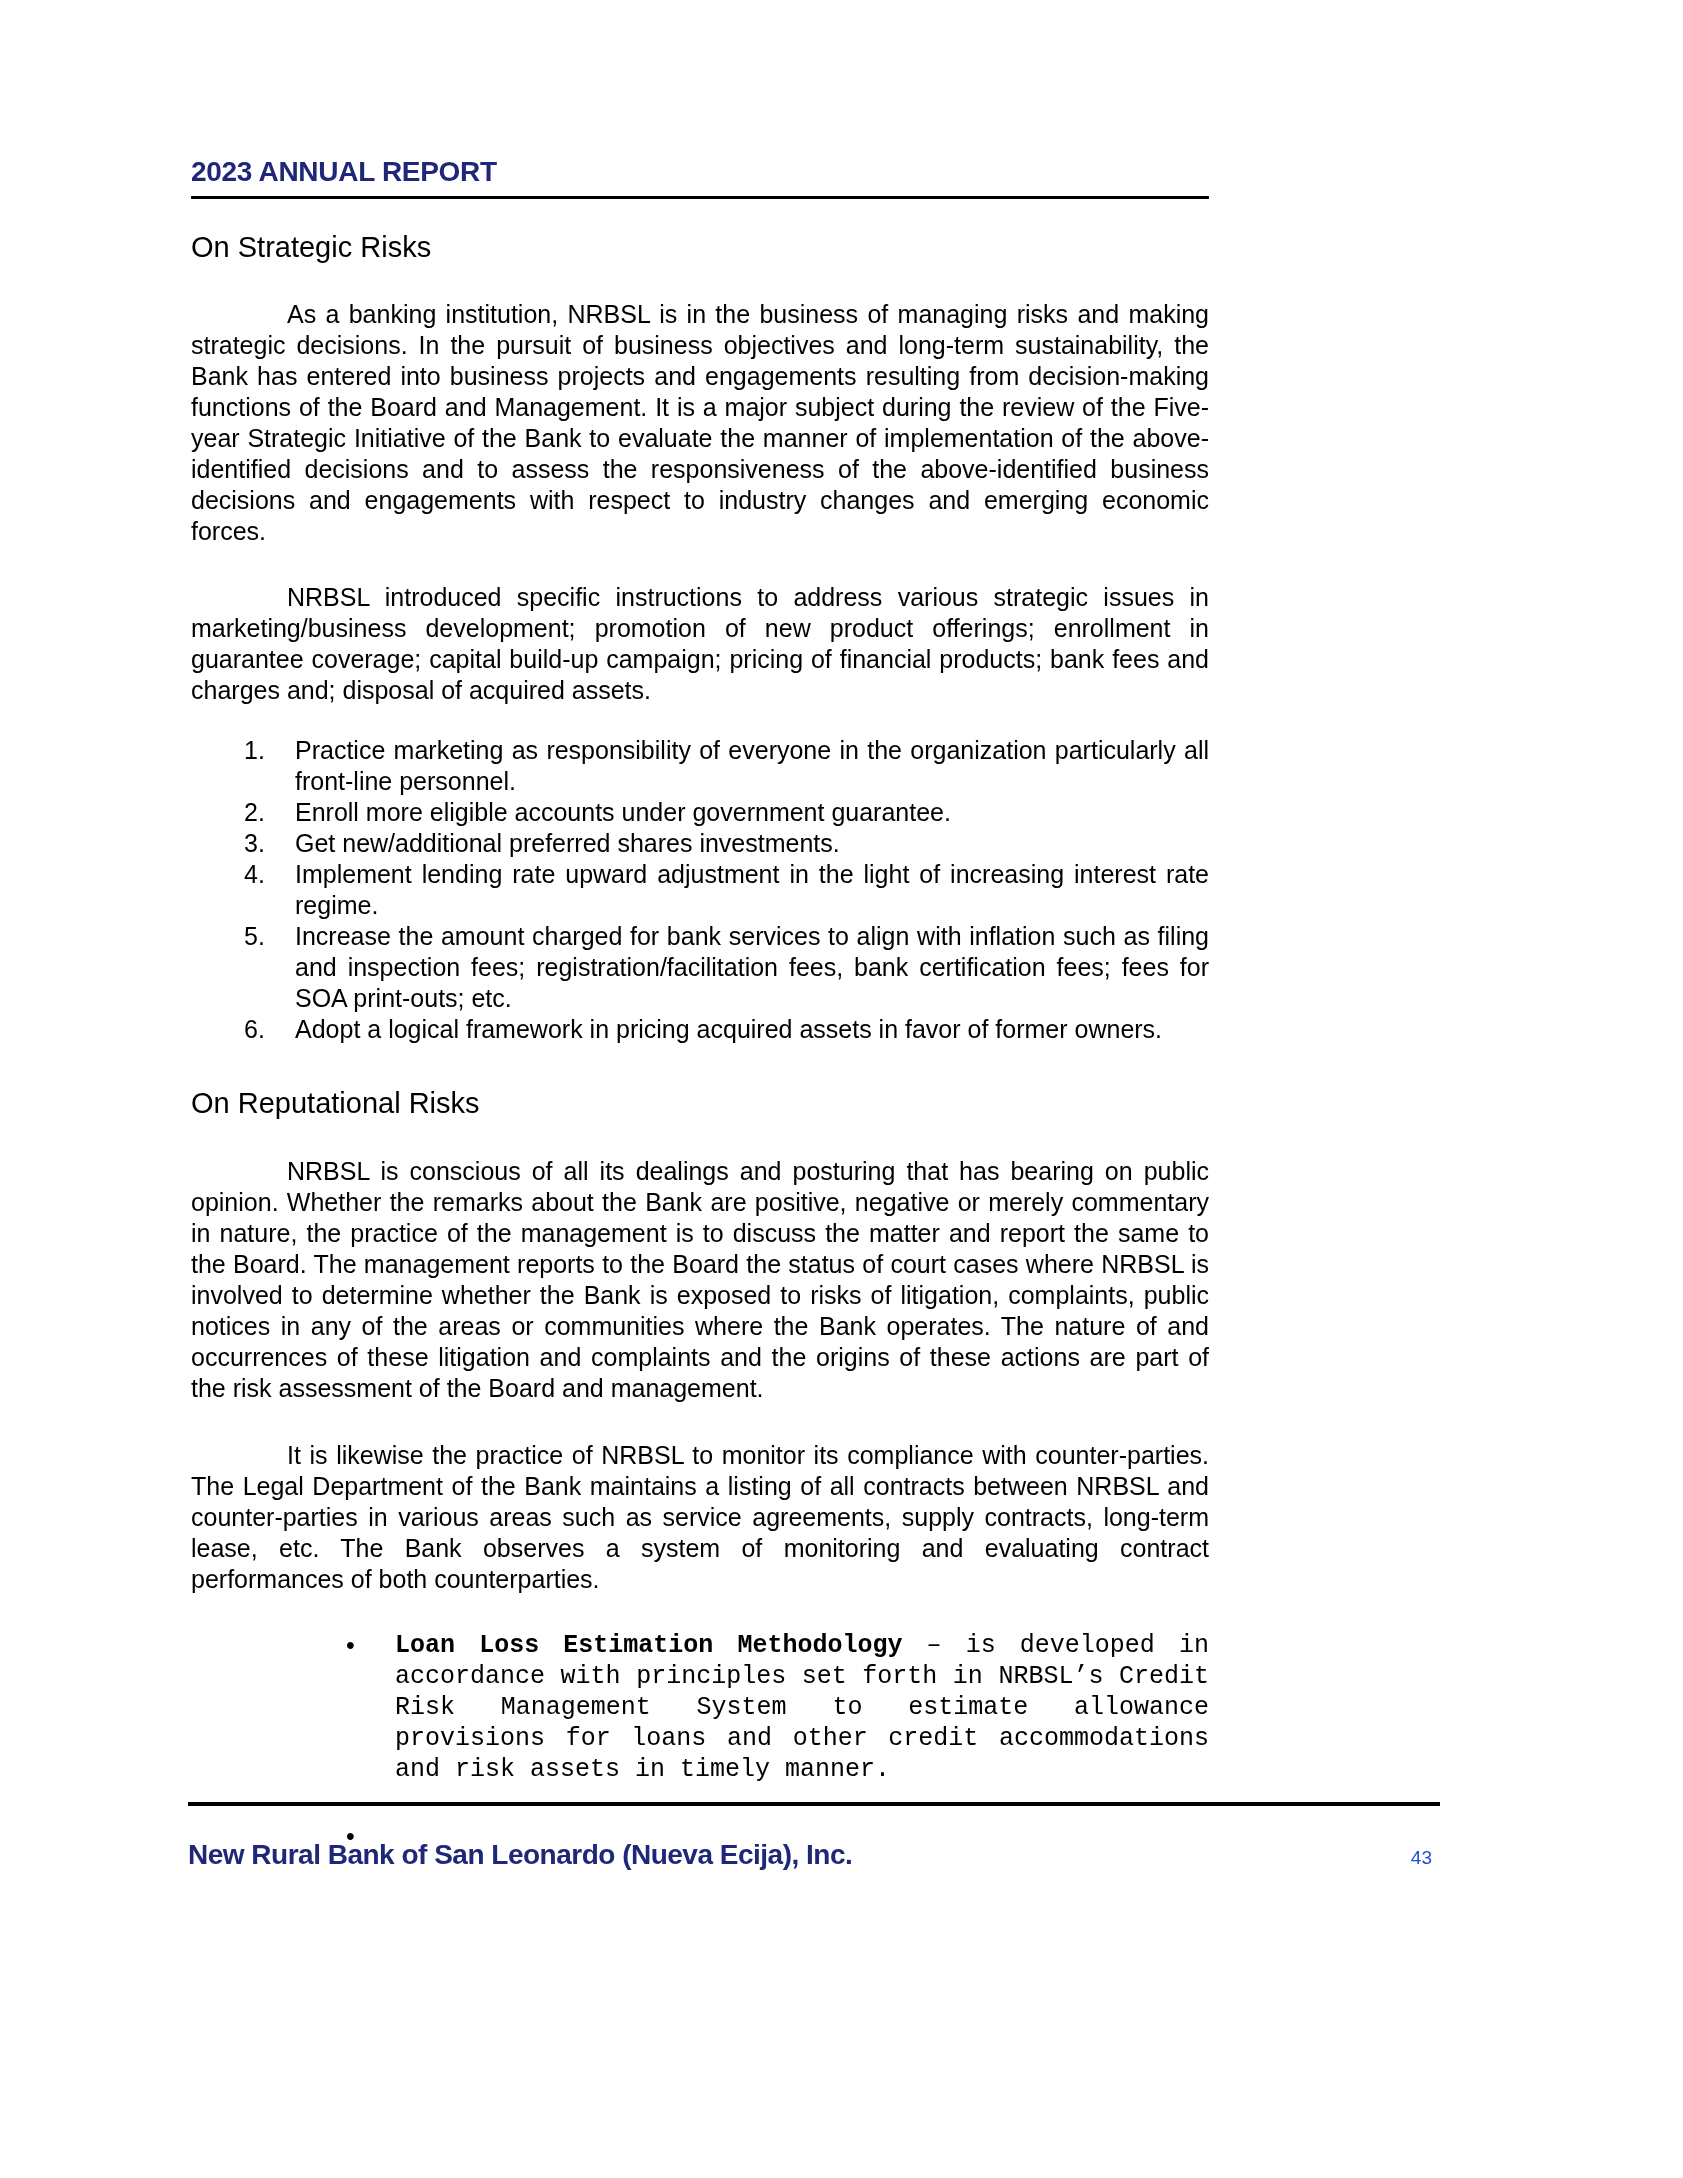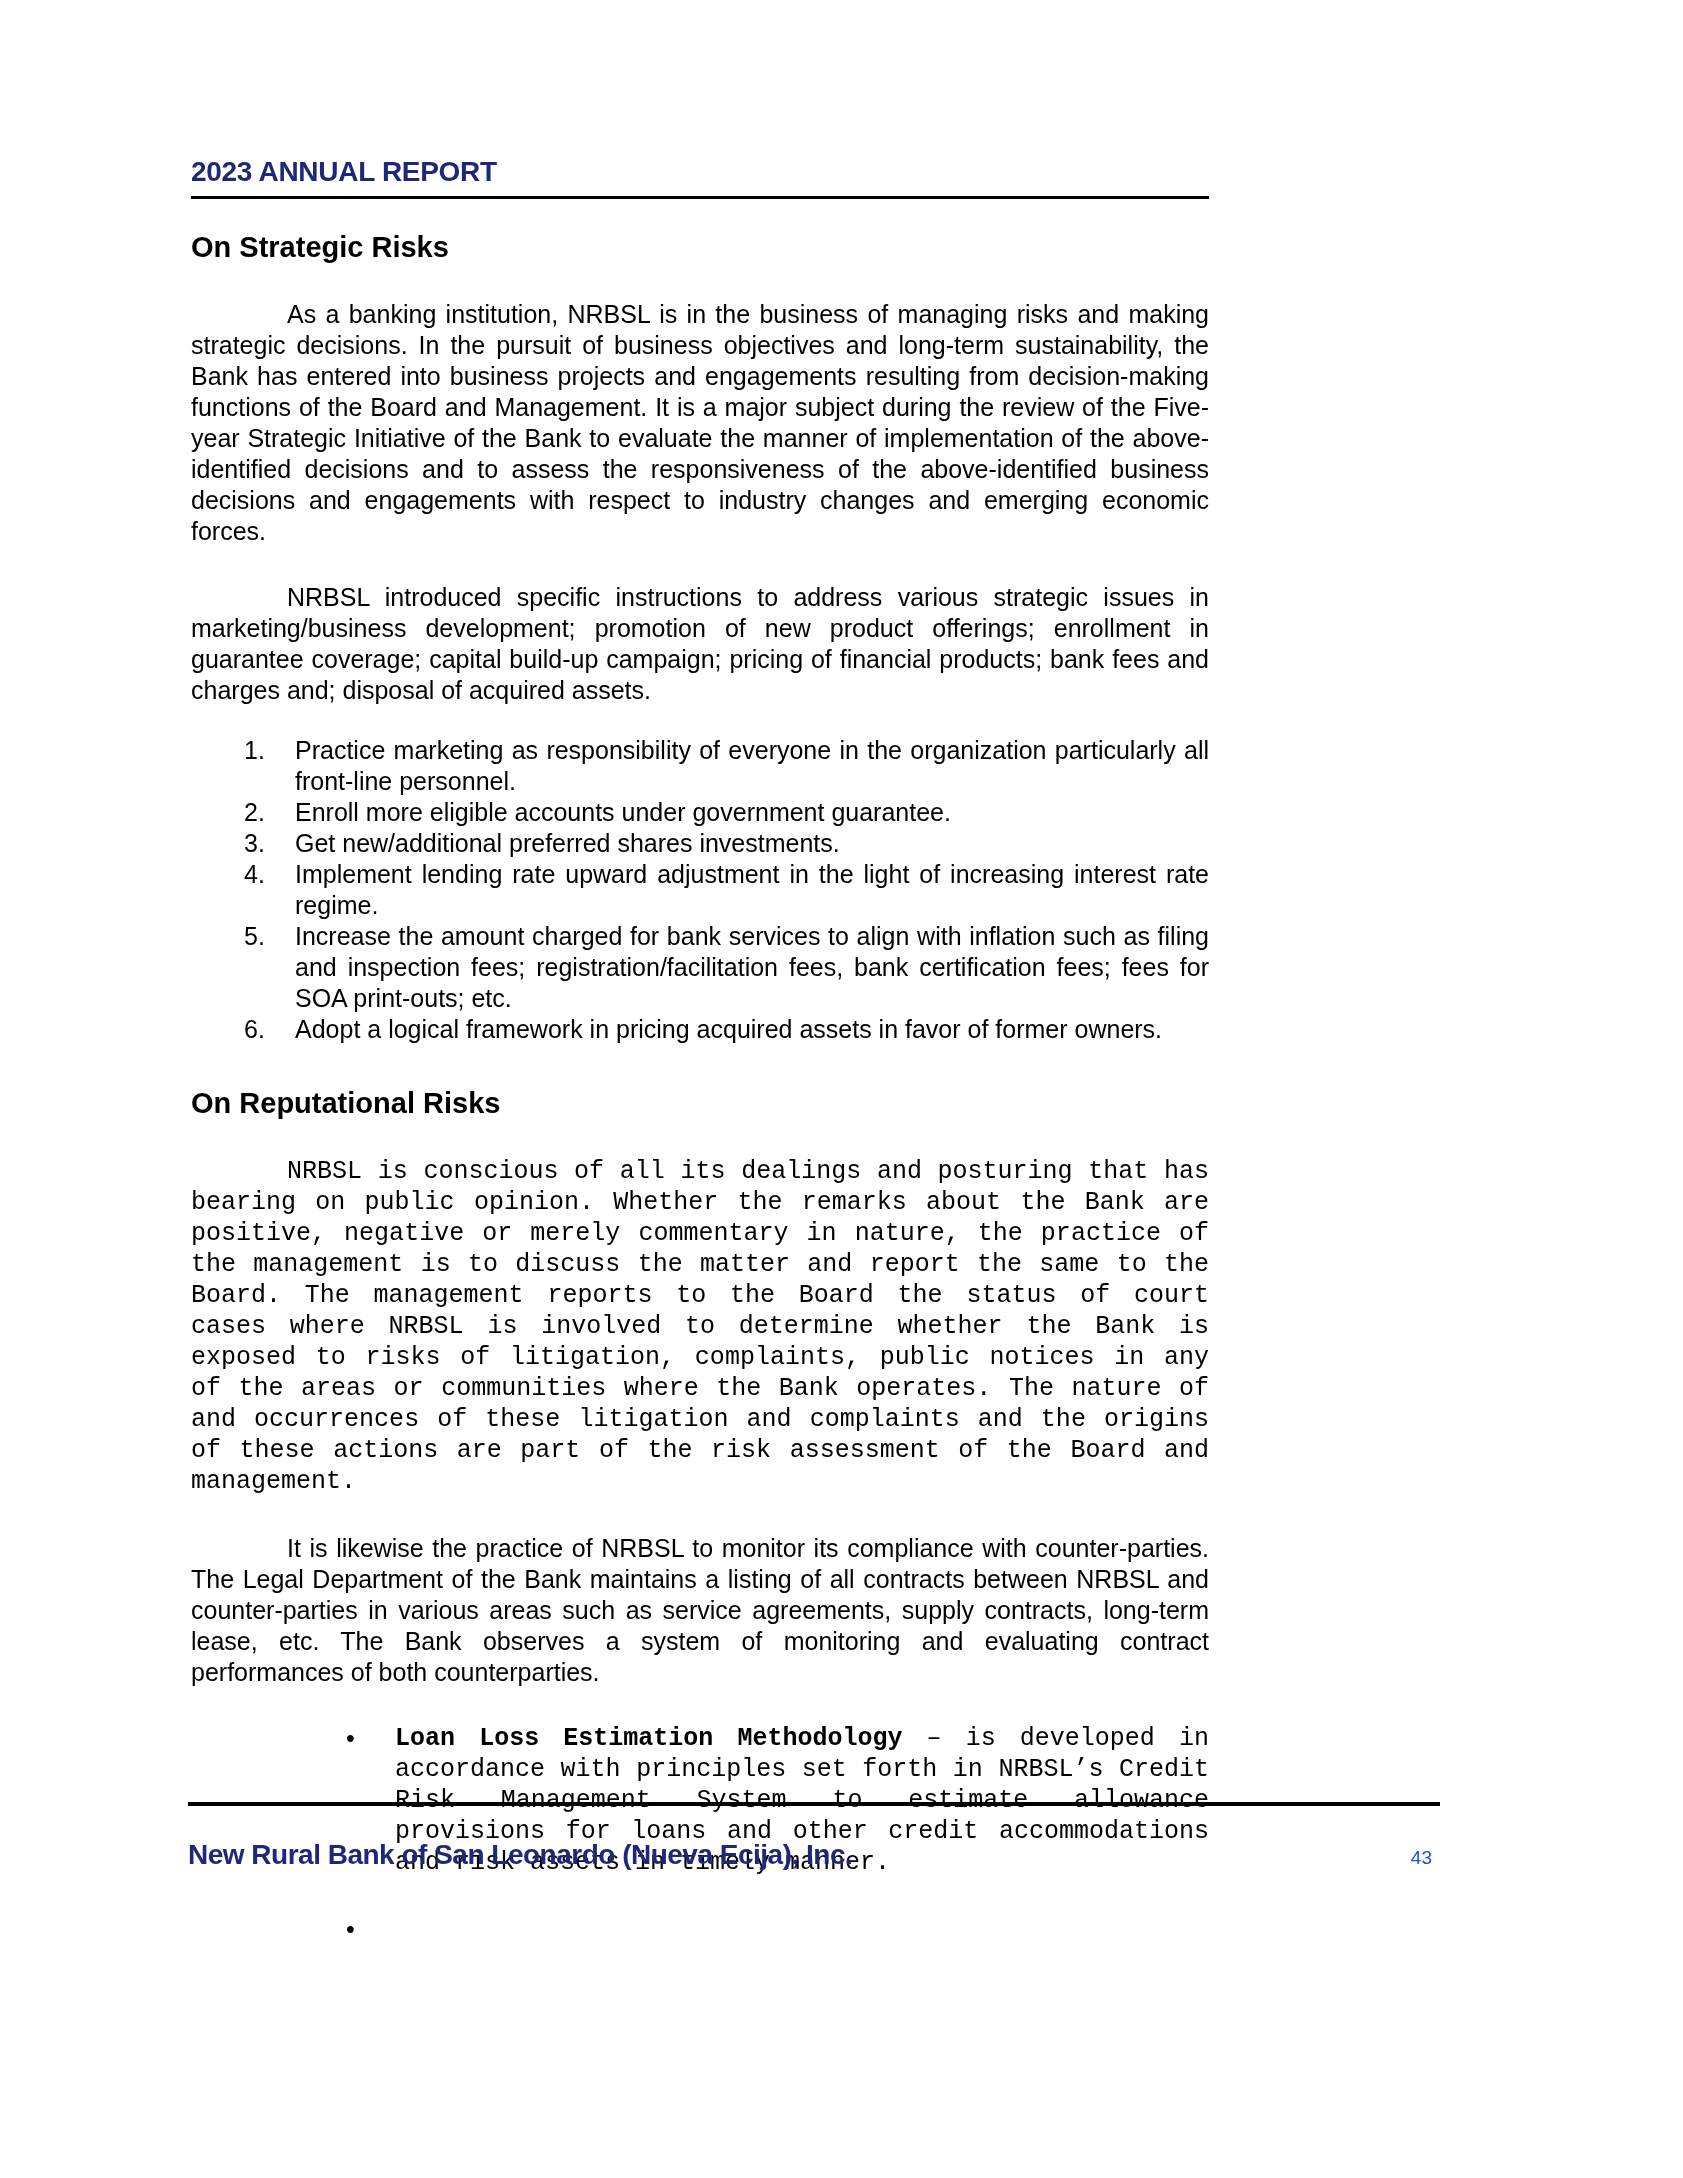--- a/index.html
+++ b/index.html
@@ -19,21 +19,21 @@
     line-height: 36px;
     letter-spacing: -0.3px;
   }
   .header-rule {
     margin-top: 6px;
     height: 3px;
     background: #000000;
   }
   h2.section-heading {
     font-size: 29px;
-    font-weight: bold;
+    font-weight: normal;
     line-height: 36px;
     color: #000000;
   }
   .h-strategic { margin-top: 30px; }
   .h-reputational { margin-top: 40px; }
   p.body-para {
     font-size: 25px;
     line-height: 31px;
     text-align: justify;
     text-indent: 96px;
@@ -48,21 +48,21 @@
   }
   .oli .num {
     margin-left: 53px;
     width: 51px;
     flex: 0 0 51px;
   }
   .oli .otxt {
     flex: 1;
     text-align: justify;
   }
-  .rp1 { margin-top: 35px; font-family: Liberation Mono, monospace; }
+  .rp1 { margin-top: 35px; }
   .rp2 { margin-top: 36px; }
   .rp3 { margin-top: 33px; }
   .bullet {
     display: flex;
     font-size: 25px;
     line-height: 31px;
   }
   .b1 { margin-top: 35px; }
   .b2 { margin-top: 36px; }
   .bullet .bmark {

